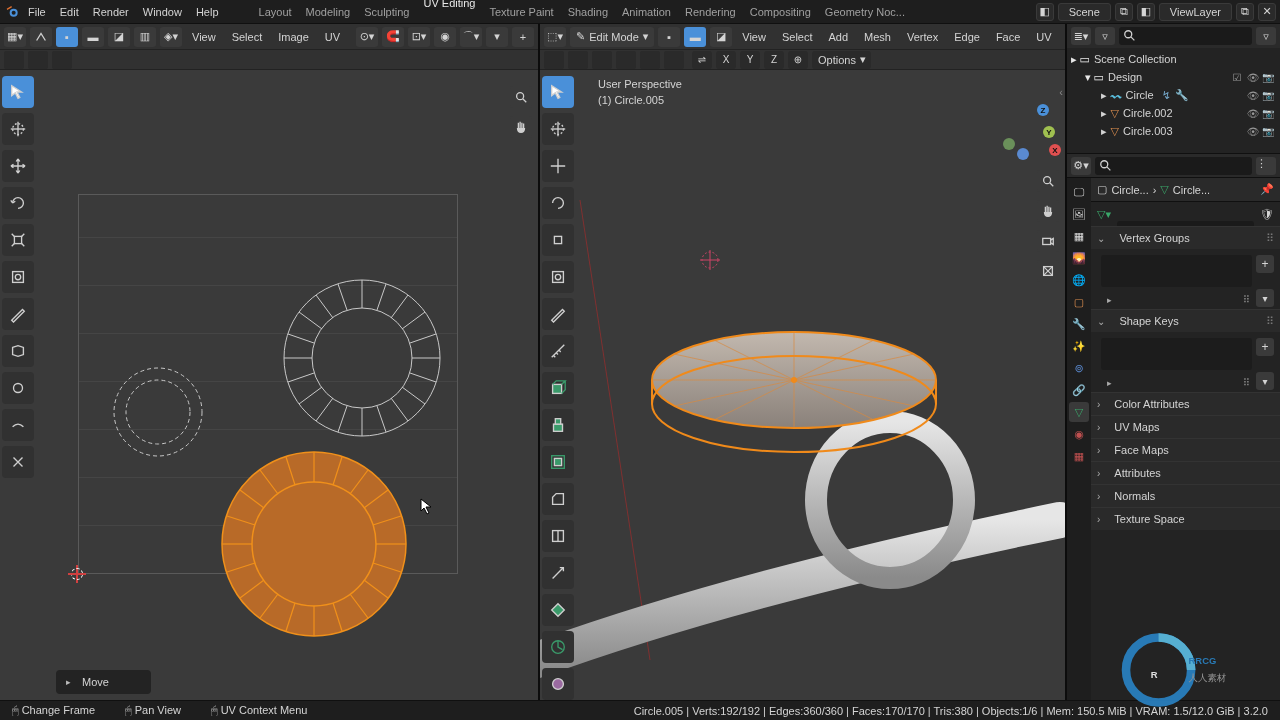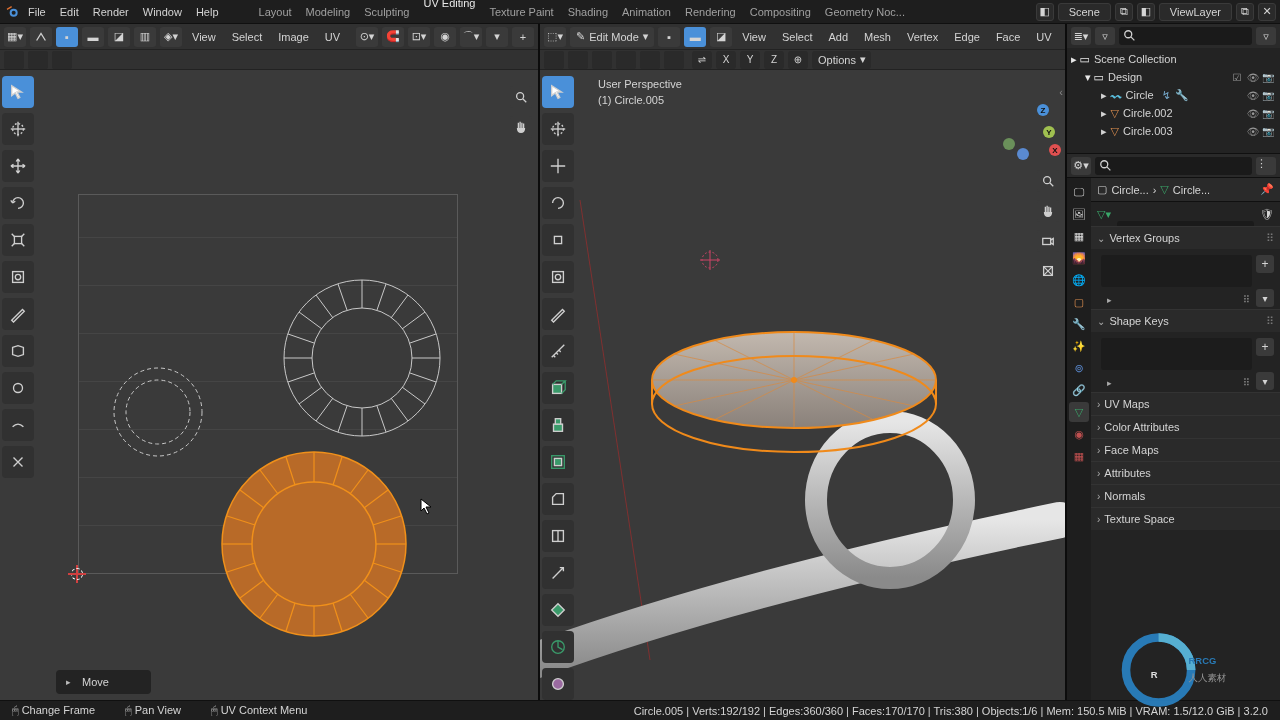--- a/index.html
+++ b/index.html
@@ -82,21 +82,21 @@
 
 .properties { flex:1; display:flex; background:#232323; overflow:hidden; }
 .prop-tabs { width:24px; background:#1e1e1e; display:flex; flex-direction:column; gap:2px; padding:4px 2px; }
 .prop-tabs .pt { width:20px; height:20px; border-radius:3px; display:flex; align-items:center; justify-content:center; font-size:11px; }
 .prop-tabs .pt.active { background:#3a3a3a; }
 .prop-body { flex:1; display:flex; flex-direction:column; }
 .prop-body .breadcrumb { height:24px; display:flex; align-items:center; gap:4px; padding:0 6px; background:#2a2a2a; border-bottom:1px solid #101010; font-size:11px; }
 .prop-body .objname { height:24px; display:flex; align-items:center; gap:6px; padding:0 6px; background:#232323; }
 .prop-body .objname .field { flex:1; background:#1a1a1a; border-radius:3px; height:18px; display:flex; align-items:center; padding:0 6px; font-size:11px;margin-top:32px; }
 .panel { border-top:1px solid #333; }
-.panel-hdr { height:22px; display:flex; align-items:center; gap:4px; padding:0 6px; font-size:11px; background:#2a2a2a; }
+.panel-hdr { height:22px; display:flex; align-items:center; gap:14px; padding:0 6px; font-size:11px; background:#2a2a2a; }
 .panel-hdr::before { content:"⌄"; font-size:10px; color:#aaa; }
 .panel-hdr.collapsed::before { content:"›"; }
 .panel-body { height:60px; background:#232323; position:relative; }
 .panel-body .well { position:absolute; left:10px; right:28px; top:6px; bottom:22px; background:#1c1c1c; border-radius:3px; }
 .panel-body .addbtn { position:absolute; right:6px; top:6px; width:18px; height:18px; background:#3a3a3a; border-radius:3px; display:flex; align-items:center; justify-content:center; font-size:12px; }
 .panel-body .play { position:absolute; left:16px; bottom:4px; font-size:9px; color:#aaa; }
 .panel-body .arrow-down { position:absolute; right:6px; bottom:2px; width:18px; height:18px; background:#3a3a3a; border-radius:3px; display:flex; align-items:center; justify-content:center; font-size:10px; }
 .panel-body .dots { position:absolute; right:30px; bottom:4px; color:#888; font-size:10px; }
 
 .status { height:20px; background:#1e1e1e; border-top:1px solid #101010; display:flex; align-items:center; gap:30px; padding:0 12px; font-size:10px; color:#bbb; }
@@ -694,26 +694,26 @@
             <div class="well"></div>
             <div class="addbtn">+</div>
             <div class="arrow-down">▾</div>
             <div class="play">▸</div>
             <div class="dots">⠿</div>
           </div>
         </div>
 
         <div class="panel">
             <div class="panel-hdr collapsed">
-              <span>UV Maps</span>
+              <span>Color Attributes</span>
             </div>
           </div>
         <div class="panel">
             <div class="panel-hdr collapsed">
-              <span>Color Attributes</span>
+              <span>UV Maps</span>
             </div>
           </div>
         <div class="panel">
             <div class="panel-hdr collapsed">
               <span>Face Maps</span>
             </div>
           </div>
         <div class="panel">
             <div class="panel-hdr collapsed">
               <span>Attributes</span>

